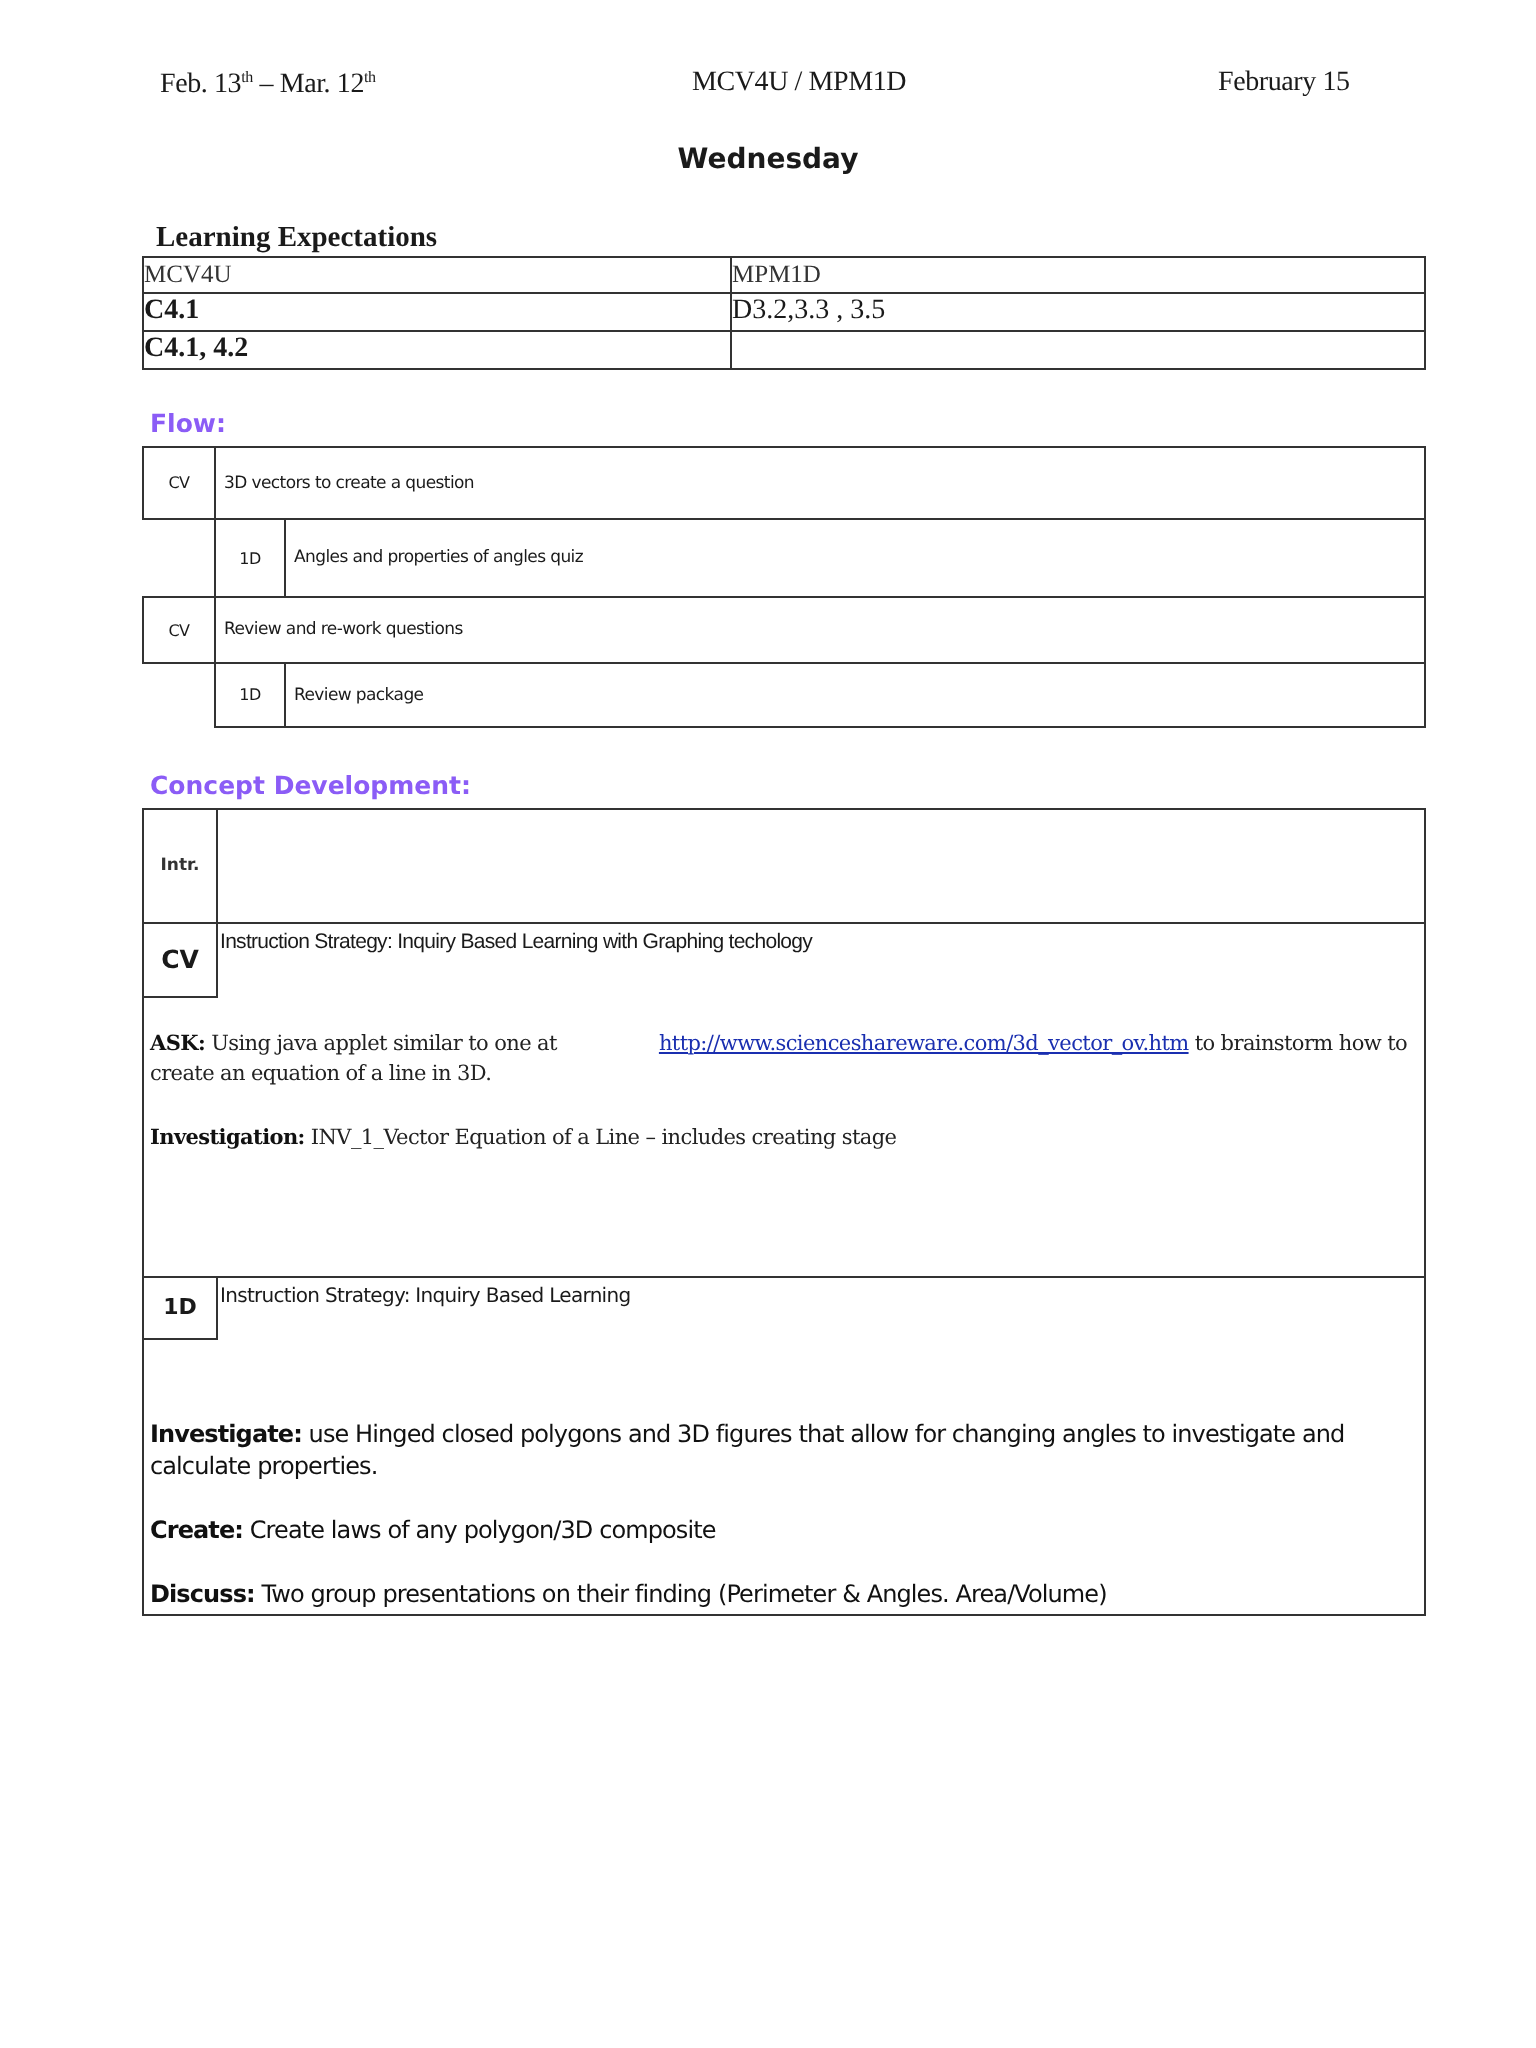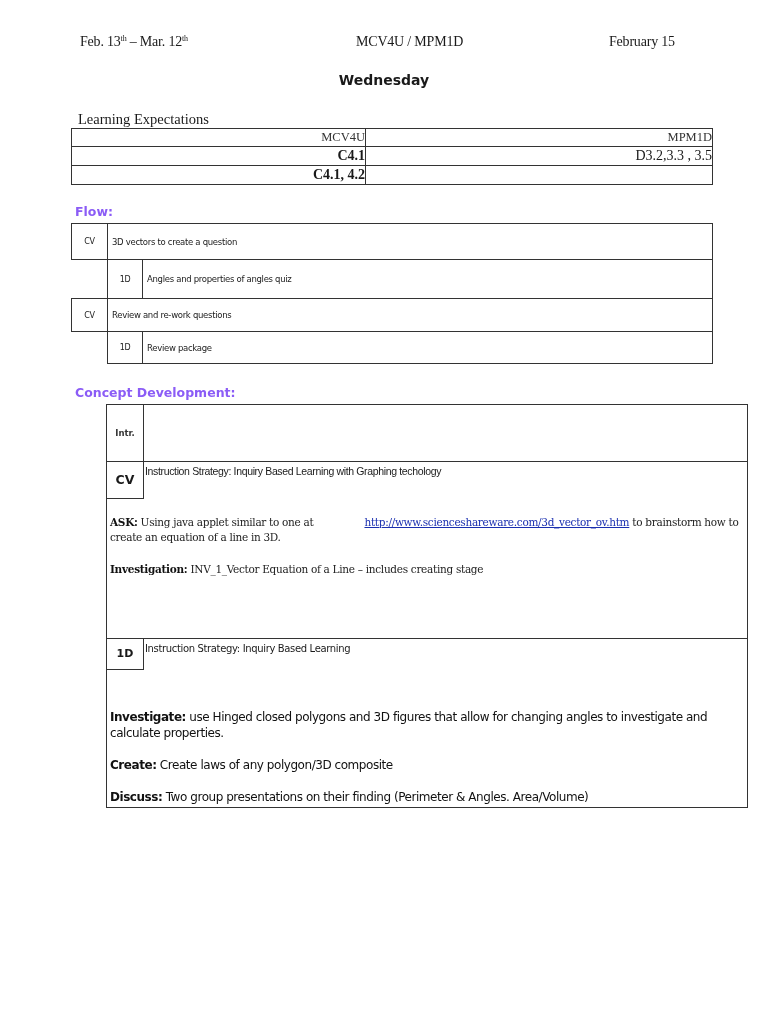--- a/index.html
+++ b/index.html
@@ -6,49 +6,49 @@
   body {
     width:768px; height:1024px; background:#ffffff; position:relative;
     color:#1a1a1a; overflow:hidden;
   }
   .abs { position:absolute; }
 
   
   .hdr { top:34px; font-family:"Liberation Serif", serif; font-size:14px; letter-spacing:-0.2px; }
   .hdr sup { font-size:8px; vertical-align: 5px; }
   #hdr-left { left:80px; }
-  #hdr-center { left:356px;text-align:right; }
+  #hdr-center { left:346px;text-align:right; }
   #hdr-right { left:609px; }
   #day-title { top:72px; left:0; width:768px; text-align:center; font-family:"DejaVu Sans", sans-serif; font-weight:bold; font-size:14px; }
 
   
-  #le-heading { top:111px; left:78px; font-family:"Liberation Serif", serif; font-weight:normal; font-size:14.5px; }
+  #le-heading { top:111px; left:78px; font-family:"Liberation Serif", serif; font-weight:bold; font-size:14.5px; }
   table.le { position:absolute; top:128px; left:71px; width:642px; border-collapse:collapse; font-family:"Liberation Serif", serif; }
-  table.le td { border:1.5px solid #333; text-align:right; padding:0; }
+  table.le td { border:1.5px solid #333; text-align:left; padding:0; }
   table.le tr.h td { height:17px; font-size:12.5px; color:#333; }
   table.le tr.r td { height:18px; font-size:14px; }
   table.le tr.r td.b { font-weight:bold; }
   table.le td.c1 { width:293px; }
 
   
   .sec-h { font-family:"DejaVu Sans", sans-serif; font-weight:bold; font-size:12.5px; color:#8b5cf6; }
   #flow-heading { top:204px; left:75px; }
   #cd-heading { top:385px; left:75px; }
 
   
   .frow { position:absolute; border:1.5px solid #333; box-sizing:border-box; display:flex; align-items:center; font-family:"DejaVu Sans", sans-serif; font-size:8.5px; letter-spacing:-0.3px; }
   .frow .lab { height:100%; display:flex; align-items:center; justify-content:center; border-right:1.5px solid #333; box-sizing:border-box; font-size:8px; }
   .frow .txt { padding-left:4px; }
   .frow.cv { left:71px; width:642px; }
   .frow.cv .lab { width:36px; }
   .frow.d1 { left:107px; width:606px; border-top:none; }
   .frow.d1 .lab { width:35px; }
 
   
-  #cd-box { position:absolute; top:404px; left:71px; width:642px; height:404px; border:1.5px solid #333; box-sizing:border-box;margin-left:35px; }
+  #cd-box { position:absolute; top:404px; left:71px; width:642px; height:404px; border:1.5px solid #333; box-sizing:border-box; }
   #intr-row { position:absolute; top:0; left:0; right:0; height:56px; border-bottom:1.5px solid #333; }
   #intr-lab { position:absolute; top:0; left:0; width:36px; height:56px; border-right:1.5px solid #333; display:flex; align-items:center; justify-content:center; font-family:"DejaVu Sans", sans-serif; font-weight:bold; font-size:8.5px; color:#333; }
   #cv-lab { position:absolute; top:56px; left:0; width:36px; height:37px; border-right:1.5px solid #333; border-bottom:1.5px solid #333; display:flex; align-items:center; justify-content:center; font-family:"DejaVu Sans", sans-serif; font-size:12.5px; font-weight:bold; }
   #cv-strategy { position:absolute; top:60px; left:38px; font-family:Liberation Sans, sans-serif; font-size:10.5px; letter-spacing:-0.35px; }
   .cvp { position:absolute; left:3px; width:630px; font-family:"DejaVu Serif", serif; font-size:10.5px; line-height:15px; letter-spacing:-0.3px; color:#222; }
   .cvp b { color:#111; }
   .cvp a { color:#1a2fb0; text-decoration:underline;padding-left:48px; }
   #cv-ask { top:110px; }
   #cv-inv { top:157px; }
   #cv-disc { top:189px; }

